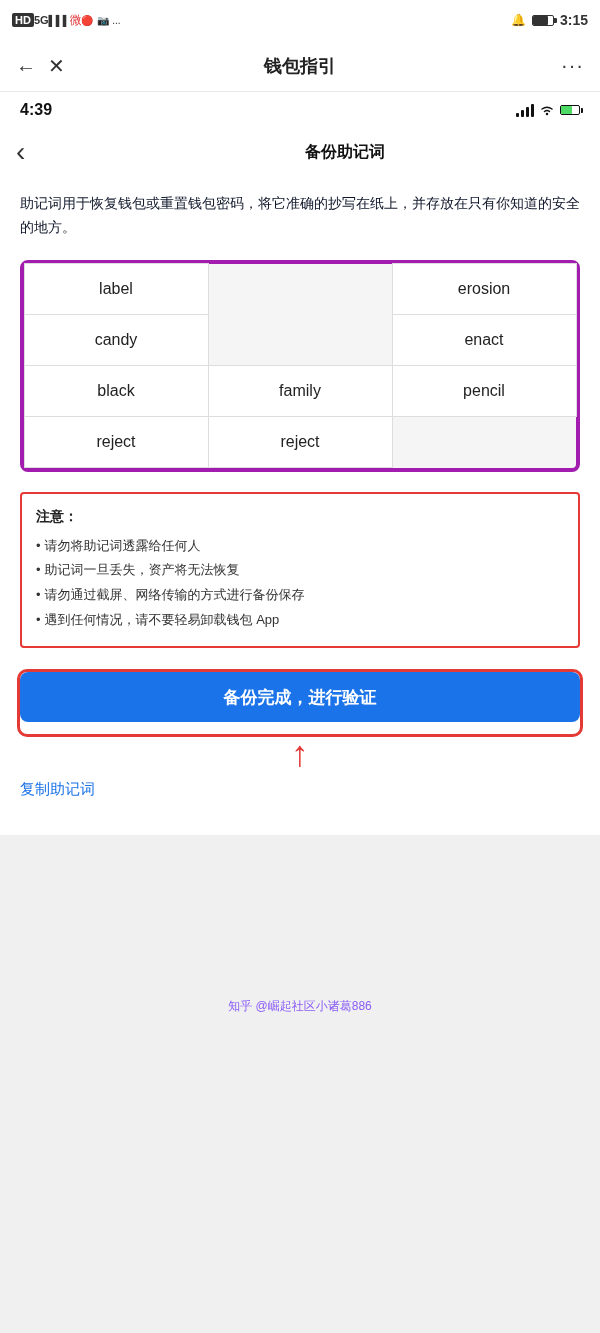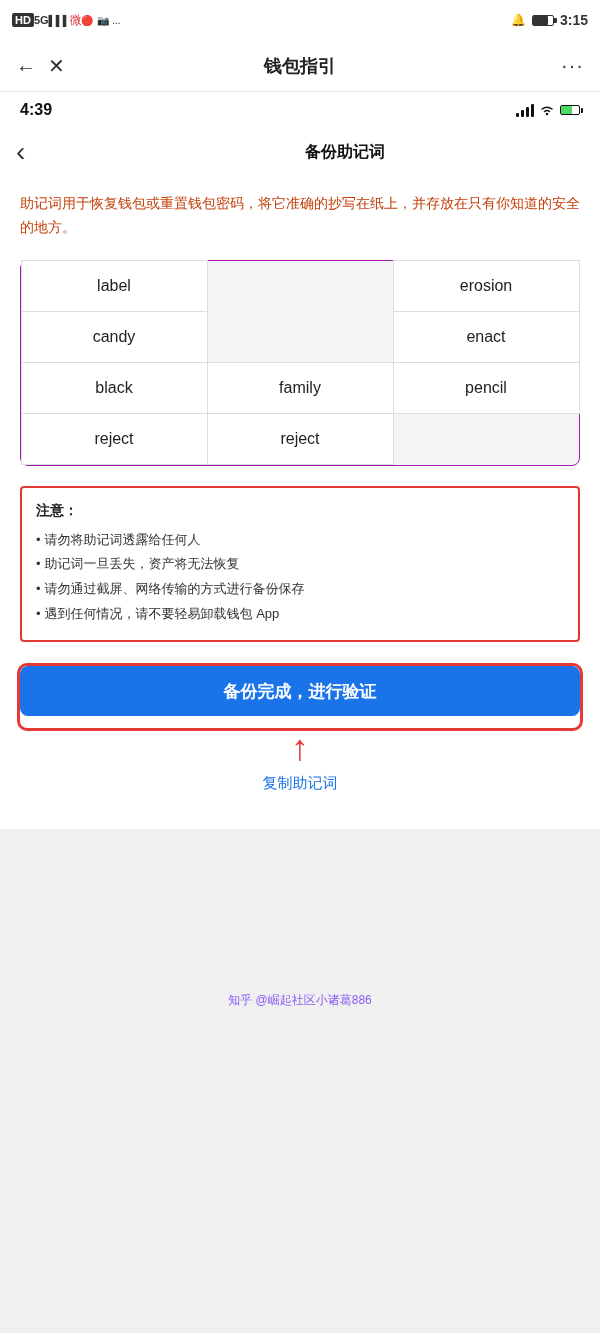--- a/index.html
+++ b/index.html
@@ -177,21 +177,21 @@
 
     
     .content-area {
       padding: 16px 20px;
       background: #fff;
       flex: 1;
     }
 
     .description-text {
       font-size: 14px;
-      color: #c2410c;
+      color: #0f172a;
       line-height: 1.7;
       margin-bottom: 20px;
     }
 
     
     .mnemonic-grid {
       background: #f7f7f7;
       border-radius: 8px;
       padding: 8px;
       display: grid;
@@ -208,21 +208,21 @@
       justify-content: center;
       font-size: 16px;
       color: #222;
     }
     .mnemonic-cell.empty {
       background: transparent;
       border-color: transparent;
     }
     
     .mnemonic-grid {
-      border: 1px solid #a21caf;
+      border: 4px solid #a21caf;
       background: #f5f5f5;
       padding: 0;
       gap: 0;
     }
     .mnemonic-cell {
       border: 1px solid #ddd;
       margin: -0.5px;
     }
 
     
@@ -259,21 +259,21 @@
       border-radius: 8px;
       color: #fff;
       font-size: 17px;
       font-weight: 600;
       cursor: pointer;
       margin-bottom: 12px;
       position: relative;
     }
 
     .copy-link {
-      text-align: center;
+      text-align: left;
       color: #1a73e8;
       font-size: 15px;
       cursor: pointer;
       padding: 4px 0 20px;
     }
 
     
     .bottom-area {
       background: #f0f0f0;
       flex: 1;

